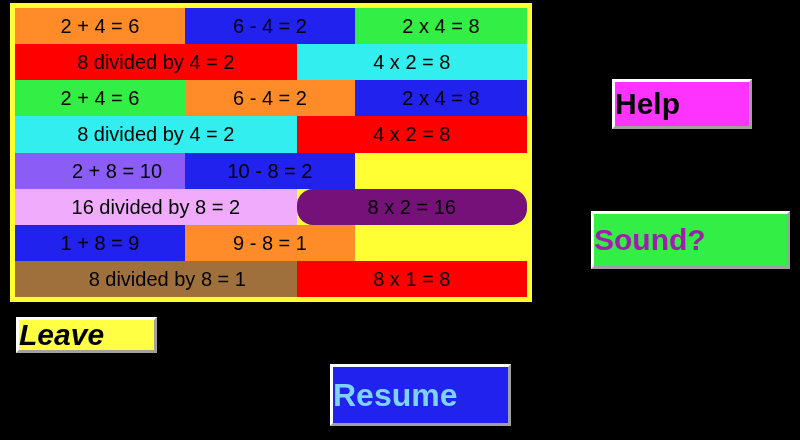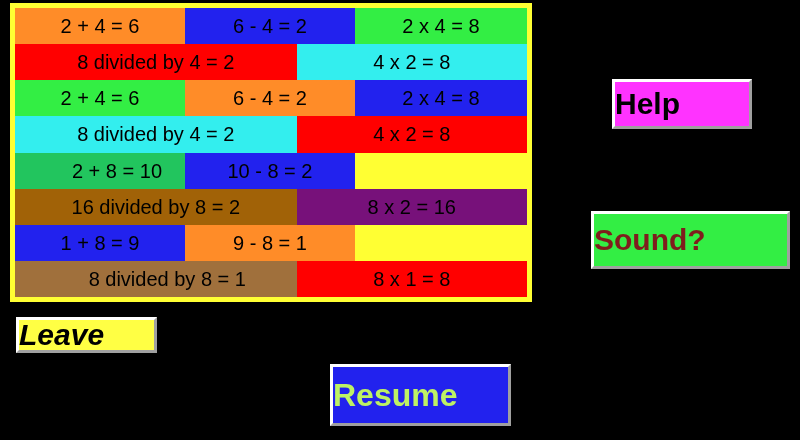--- a/index.html
+++ b/index.html
@@ -123,45 +123,45 @@
       <div class="fact-row row-3">
         <div class="fact-cell" style="background: rgb(51, 238, 68);">2 + 4 = 6</div>
         <div class="fact-cell" style="background: rgb(255, 140, 40);">6 - 4 = 2</div>
         <div class="fact-cell" style="background: rgb(34, 34, 238);">2 x 4 = 8</div>
       </div>
       <div class="fact-row row-2">
         <div class="fact-cell" style="background: rgb(51, 238, 238);">8 divided by 4 = 2</div>
         <div class="fact-cell" style="background: rgb(255, 0, 0);">4 x 2 = 8</div>
       </div>
       <div class="fact-row row-3">
-        <div class="fact-cell" style="background: #22c55e; padding-left: 34px;">2 + 8 = 10</div>
+        <div class="fact-cell" style="background: #8b5cf6; padding-left: 34px;">2 + 8 = 10</div>
         <div class="fact-cell" style="background: rgb(34, 34, 238);">10 - 8 = 2</div>
       </div>
       <div class="fact-row row-2">
-        <div class="fact-cell" style="background: #a16207;">16 divided by 8 = 2</div>
-        <div class="fact-cell" style="background: rgb(119, 17, 122);">8 x 2 = 16</div>
+        <div class="fact-cell" style="background: #f0abfc;">16 divided by 8 = 2</div>
+        <div class="fact-cell" style="background: rgb(119, 17, 122); border-radius: 16px;">8 x 2 = 16</div>
       </div>
       <div class="fact-row row-3">
         <div class="fact-cell" style="background: rgb(34, 34, 238);">1 + 8 = 9</div>
         <div class="fact-cell" style="background: rgb(255, 140, 40);">9 - 8 = 1</div>
       </div>
       <div class="fact-row row-2">
         <div class="fact-cell" style="background: rgb(160, 112, 60); padding-left: 23px;">8 divided by 8 = 1</div>
         <div class="fact-cell" style="background: rgb(255, 0, 0);">8 x 1 = 8</div>
       </div>
     </div>
 </div>
 
 <div class="btn" id="help-button" style="background: rgb(255, 51, 255); color: rgb(0, 0, 0);">
   <span>Help</span>
 </div>
 
-<div class="btn" id="sound-button" style="background: rgb(51, 238, 68); color: #7f1d1d;">
+<div class="btn" id="sound-button" style="background: rgb(51, 238, 68); color: #a21caf;">
   <span>Sound?</span>
 </div>
 
 <div class="btn" id="leave-button" style="background: rgb(255, 255, 68); color: rgb(0, 0, 0);">
   <span>Leave</span>
 </div>
 
-<div class="btn" id="resume-button" style="background: rgb(34, 34, 238); color: #bef264;">
+<div class="btn" id="resume-button" style="background: rgb(34, 34, 238); color: #7dd3fc;">
   <span>Resume</span>
 </div>
 
 </body></html>

